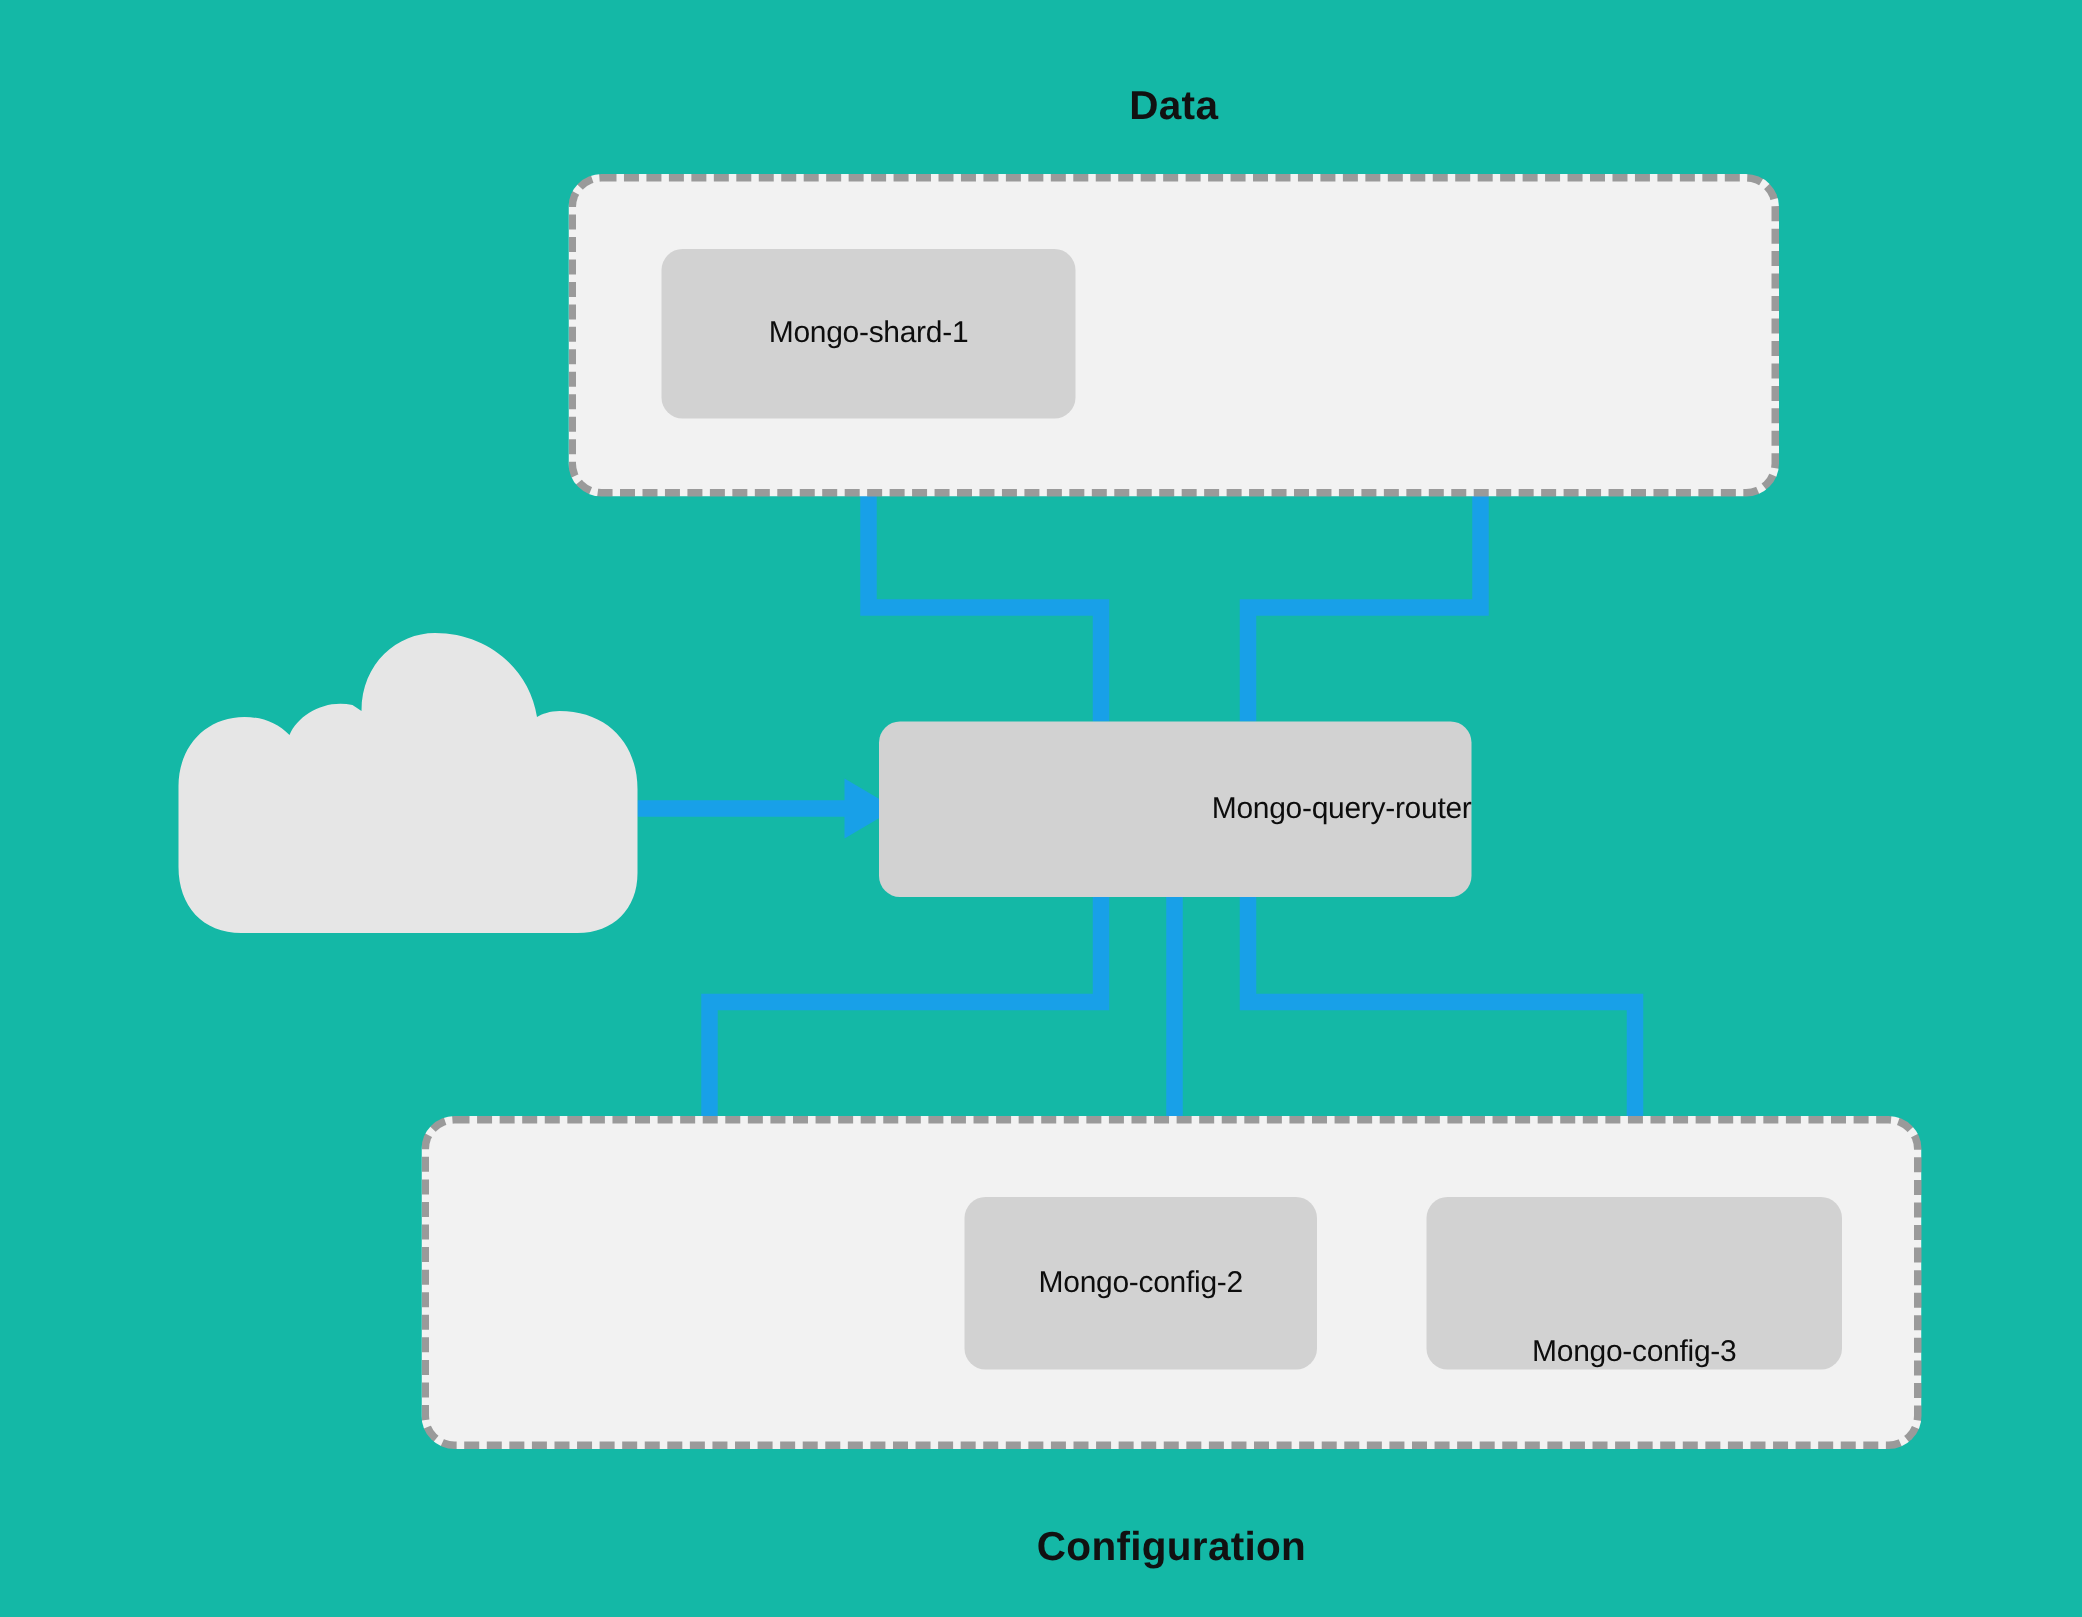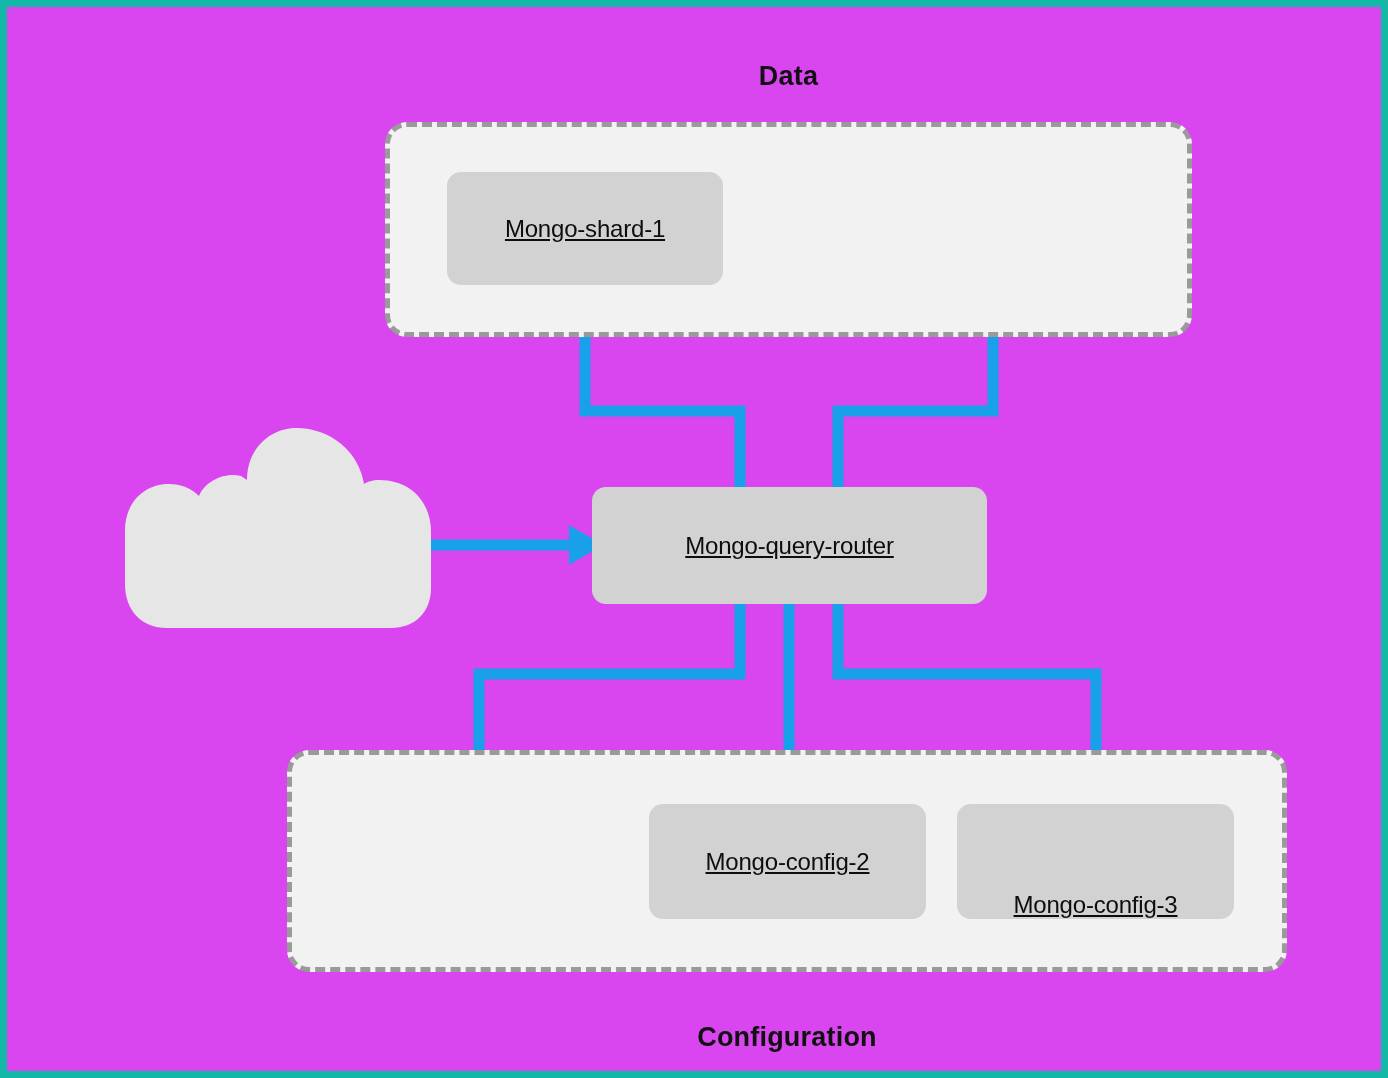--- a/index.html
+++ b/index.html
@@ -8,22 +8,22 @@
     padding: 0;
     background: #ffffff;
   }
   body {
     font-family: "Liberation Sans", sans-serif;
   }
   #canvas {
     position: relative;
     width: 1388px;
     height: 1078px;
-    background: #d946ef;
-    border: 7px solid #14b8a6;
+    background: #14b8a6;
+    border: 1px solid #14b8a6;
     box-sizing: border-box;
     overflow: hidden;
   }
   #wires {
     position: absolute;
     left: 0;
     top: 0;
     width: 1388px;
     height: 1078px;
     pointer-events: none;
@@ -78,32 +78,31 @@
     position: absolute;
     background: #d2d2d2;
     border-radius: 14px;
     display: flex;
     align-items: center;
     justify-content: center;
     box-sizing: border-box;
     z-index: 5;
   }
   .node-label {
-    font-size: 24px;
+    font-size: 20px;
     font-weight: 400;
     color: #0d0d0d;
     white-space: nowrap;
     letter-spacing: -0.2px;
-    text-decoration: underline;
   }
   #node-shard-1 { left: 440px; top: 165px;  width: 276px; height: 113px; }
   #node-shard-2 { left: 848px; top: 165px;  width: 276px; height: 113px; }
-  #node-router  { left: 585px; top: 480px;  width: 395px; height: 117px; }
+  #node-router  { left: 585px; top: 480px;  width: 395px; height: 117px; justify-content: flex-end; }
   #node-config-1{ left: 335px; top: 797px;  width: 277px; height: 115px; }
-  #node-config-2{ left: 642px; top: 797px;  width: 277px; height: 115px; }
+  #node-config-2{ left: 642px; top: 797px;  width: 235px; height: 115px; }
   #node-config-3{ left: 950px; top: 797px;  width: 277px; height: 115px; align-items: flex-end; }
 
   
   #cloud {
     position: absolute;
     left: 112px;
     top: 415px;
     width: 345px;
     height: 222px;
     z-index: 4;

